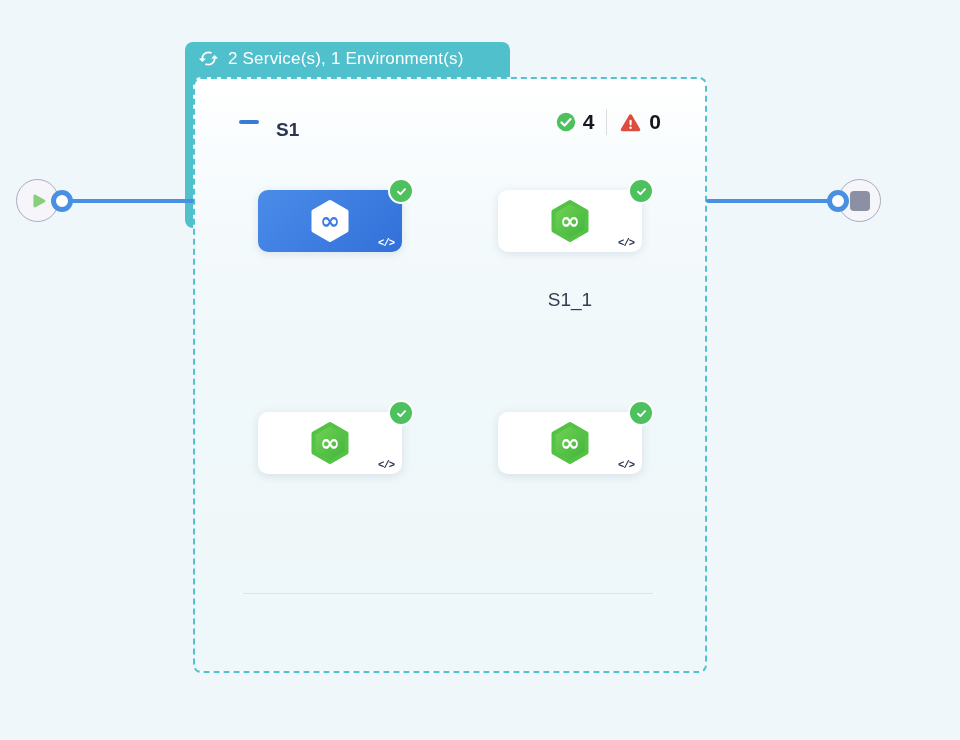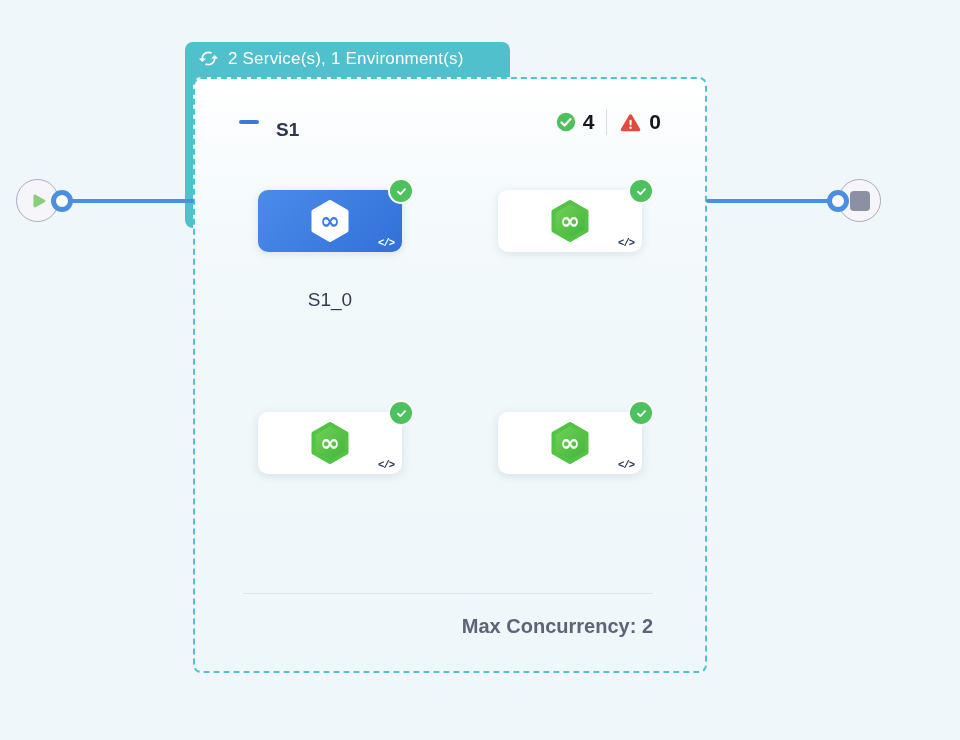--- a/index.html
+++ b/index.html
@@ -140,38 +140,38 @@
           <text x="22" y="22" text-anchor="middle" dominant-baseline="central" font-size="24" font-weight="bold" fill="#3b7ce2" font-family="DejaVu Sans, sans-serif">∞</text>
         </svg>
       </span>
       <span class="status-dot">
         <svg width="13" height="13" viewBox="0 0 24 24">
             <path d="M5.5 12.5 L10 17 L18.5 7.5" stroke="#fff" stroke-width="3.4" fill="none" stroke-linecap="round" stroke-linejoin="round"></path>
           </svg>
       </span>
       <span class="code-glyph">&lt;/&gt;</span>
     </div>
-    <div class="service-label">S1_0</div>
   </div>
 
   <div class="service-block sb1">
     <div class="service-card">
       <span style="display:flex;">
         <svg width="44" height="44" viewBox="0 0 44 44">
           <polygon points="22,3 38.5,12.5 38.5,31.5 22,41 5.5,31.5 5.5,12.5" fill="url(#gGreen)" stroke="#54c244" stroke-width="4" stroke-linejoin="round"></polygon>
           <text x="22" y="22" text-anchor="middle" dominant-baseline="central" font-size="24" font-weight="bold" fill="#ffffff" font-family="DejaVu Sans, sans-serif">∞</text>
         </svg>
       </span>
       <span class="status-dot">
         <svg width="13" height="13" viewBox="0 0 24 24">
             <path d="M5.5 12.5 L10 17 L18.5 7.5" stroke="#fff" stroke-width="3.4" fill="none" stroke-linecap="round" stroke-linejoin="round"></path>
           </svg>
       </span>
       <span class="code-glyph">&lt;/&gt;</span>
     </div>
+    <div class="service-label">S1_1</div>
   </div>
 
   <div class="service-block sb2">
     <div class="service-card">
       <span style="display:flex;">
         <svg width="44" height="44" viewBox="0 0 44 44">
           <polygon points="22,3 38.5,12.5 38.5,31.5 22,41 5.5,31.5 5.5,12.5" fill="url(#gGreen)" stroke="#54c244" stroke-width="4" stroke-linejoin="round"></polygon>
           <text x="22" y="22" text-anchor="middle" dominant-baseline="central" font-size="24" font-weight="bold" fill="#ffffff" font-family="DejaVu Sans, sans-serif">∞</text>
         </svg>
       </span>
@@ -195,14 +195,13 @@
       <span class="status-dot">
         <svg width="13" height="13" viewBox="0 0 24 24">
             <path d="M5.5 12.5 L10 17 L18.5 7.5" stroke="#fff" stroke-width="3.4" fill="none" stroke-linecap="round" stroke-linejoin="round"></path>
           </svg>
       </span>
       <span class="code-glyph">&lt;/&gt;</span>
     </div>
   </div>
 
   <div class="footer-divider"></div>
-  <div class="footer-text">Max Concurrency: 2</div>
 </div>
 
 </body></html>

